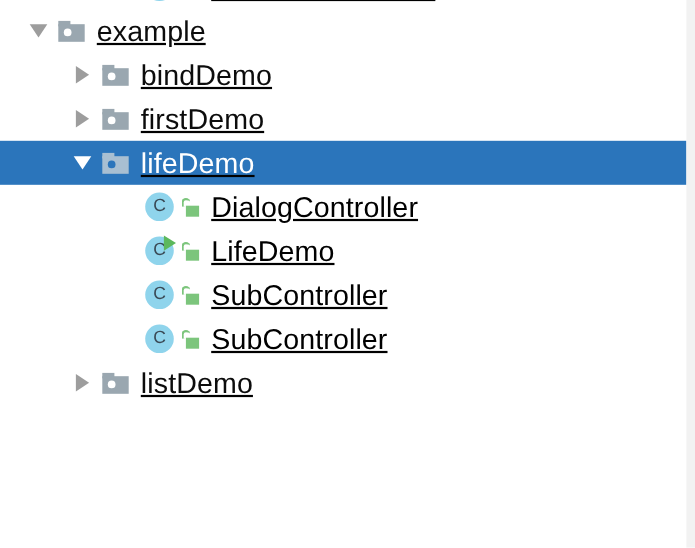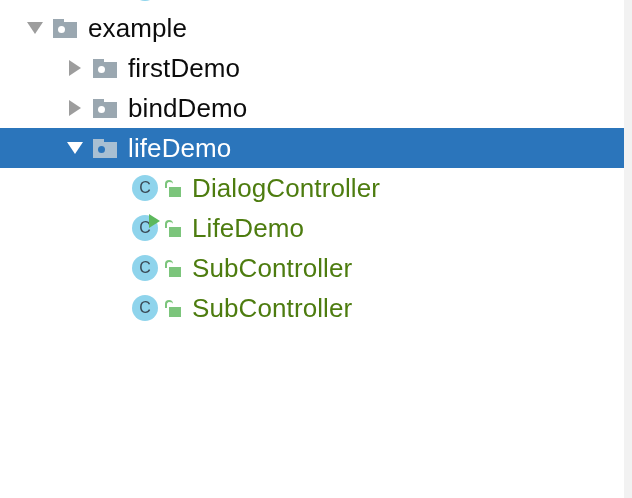--- a/index.html
+++ b/index.html
@@ -35,20 +35,21 @@
   }
 
   .tree-row {
     position: relative;
     height: 40px;
     width: 624px;
     display: flex;
     align-items: flex-end;
     box-sizing: border-box;
     white-space: nowrap;
+    text-decoration: underline;
   }
   .tree-row.selected {
     background: #2b75bb;
   }
 
   
   .tree-row.clipped {
     height: 40px;
     margin-top: -32px;
   }
@@ -179,21 +180,21 @@
   }
 
   
   .row-label {
     font-size: 26px;
     line-height: 40px;
     letter-spacing: 0.1px;
     padding-left: 8px;
   }
   .row-label.pkg { color: #0c0c0c; }
-  .row-label.cls { color: #4d7c0f; }
+  .row-label.cls { color: #000000; }
   .row-label.blue { color: #2f4ec1; }
   .selected .row-label.pkg { color: #ffffff; }
 </style>
 </head>
 <body>
 
 <div id="tree-panel">
   <div id="tree-rows">
       <div class="tree-row clipped">
         <span class="indent" style="width: 100px;"></span>
@@ -225,35 +226,35 @@
         <span class="twisty">
           <span class="arrow-right"></span>
         </span>
         <span class="icon-wrap">
           <span class="folder-icon">
             <span class="ftab"></span>
             <span class="fbody"></span>
             <span class="fdot"></span>
           </span>
         </span>
+        <span class="row-label pkg">bindDemo</span>
+      </div>
+      <div class="tree-row">
+        <span class="indent" style="width: 60px;"></span>
+        <span class="twisty">
+          <span class="arrow-right"></span>
+        </span>
+        <span class="icon-wrap">
+          <span class="folder-icon">
+            <span class="ftab"></span>
+            <span class="fbody"></span>
+            <span class="fdot"></span>
+          </span>
+        </span>
         <span class="row-label pkg">firstDemo</span>
-      </div>
-      <div class="tree-row">
-        <span class="indent" style="width: 60px;"></span>
-        <span class="twisty">
-          <span class="arrow-right"></span>
-        </span>
-        <span class="icon-wrap">
-          <span class="folder-icon">
-            <span class="ftab"></span>
-            <span class="fbody"></span>
-            <span class="fdot"></span>
-          </span>
-        </span>
-        <span class="row-label pkg">bindDemo</span>
       </div>
       <div class="tree-row selected">
         <span class="indent" style="width: 60px;"></span>
         <span class="twisty">
           <span class="arrow-down"></span>
         </span>
         <span class="icon-wrap">
           <span class="folder-icon">
             <span class="ftab"></span>
             <span class="fbody"></span>
@@ -328,15 +329,29 @@
           </span>
         </span>
         <span class="icon-wrap narrow">
           <span class="lock-icon">
             <span class="shackle"></span>
             <span class="lbody"></span>
           </span>
         </span>
         <span class="row-label cls">SubController</span>
       </div>
+      <div class="tree-row">
+        <span class="indent" style="width: 60px;"></span>
+        <span class="twisty">
+          <span class="arrow-right"></span>
+        </span>
+        <span class="icon-wrap">
+          <span class="folder-icon">
+            <span class="ftab"></span>
+            <span class="fbody"></span>
+            <span class="fdot"></span>
+          </span>
+        </span>
+        <span class="row-label pkg">listDemo</span>
+      </div>
     </div>
   <div id="scroll-gutter"></div>
 </div>
 
 </body></html>

